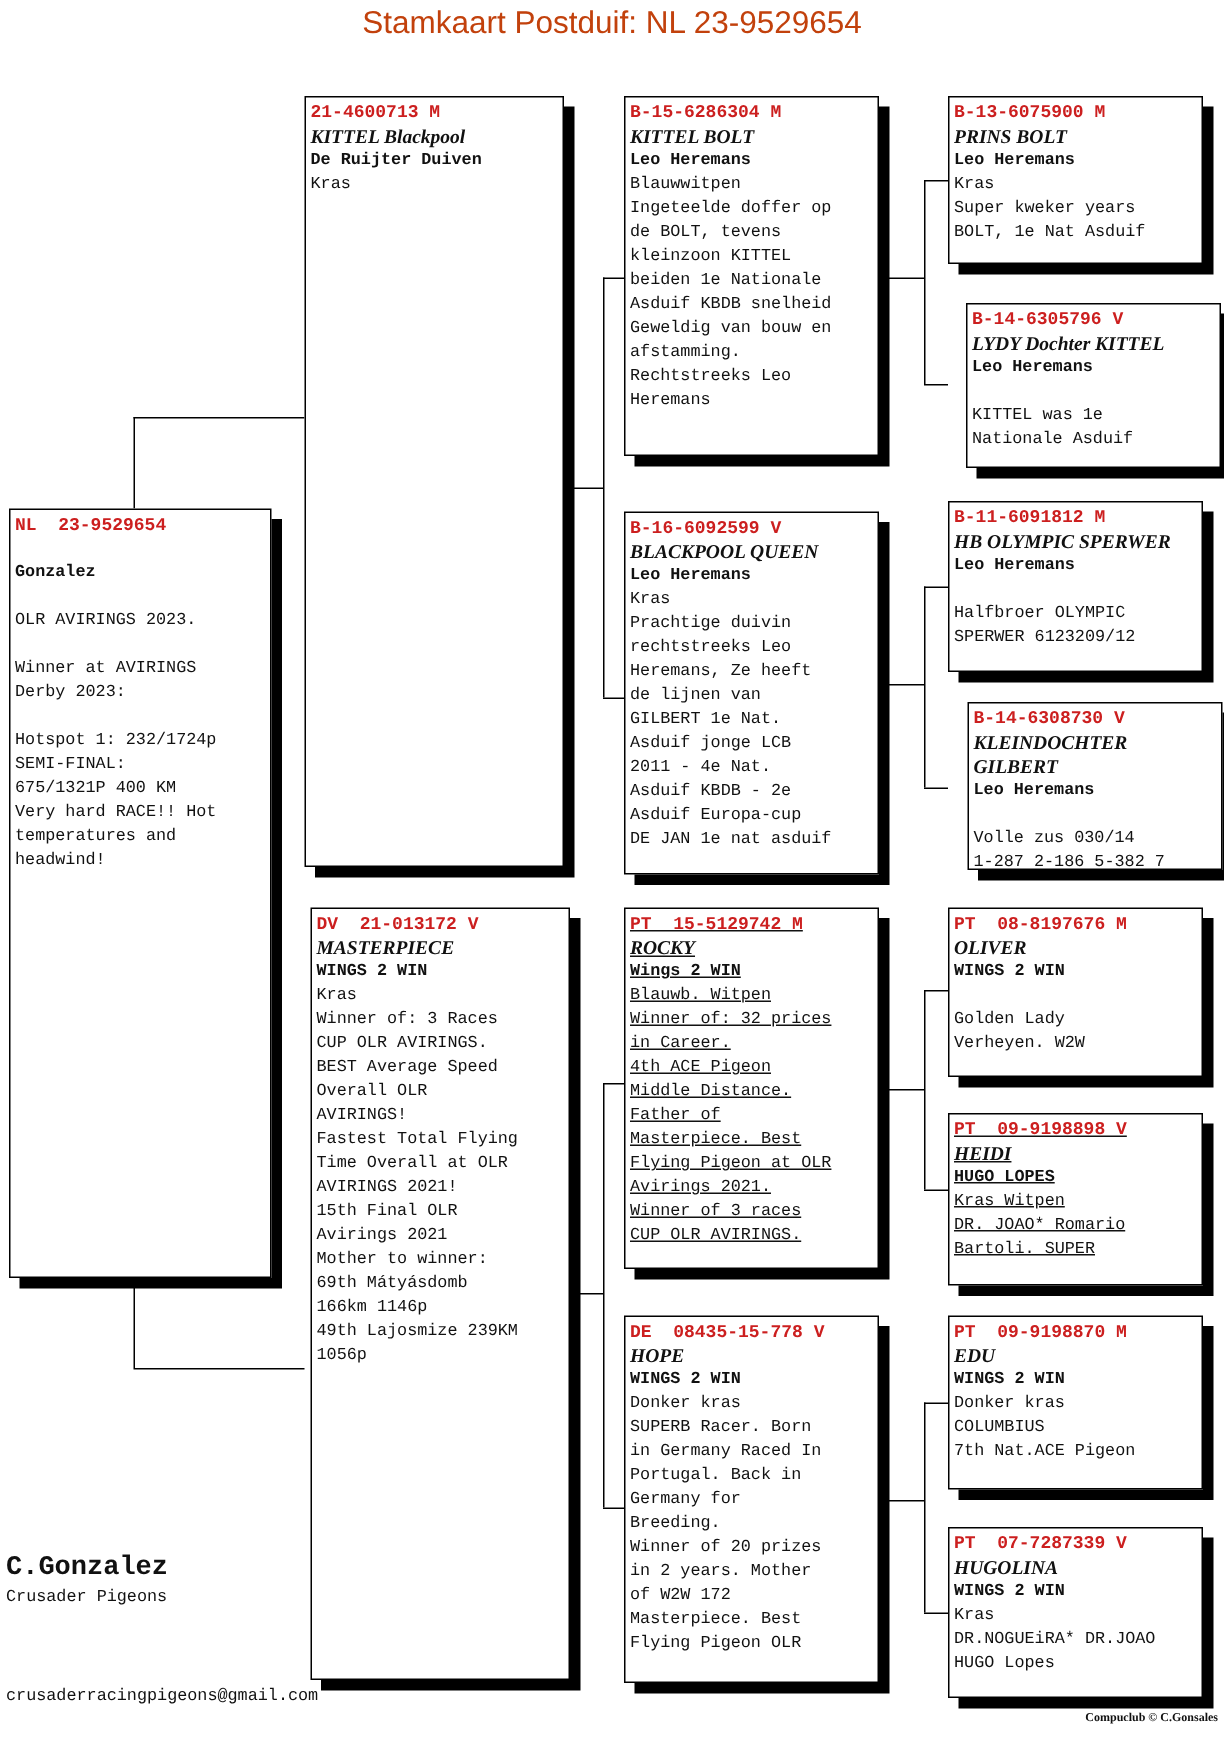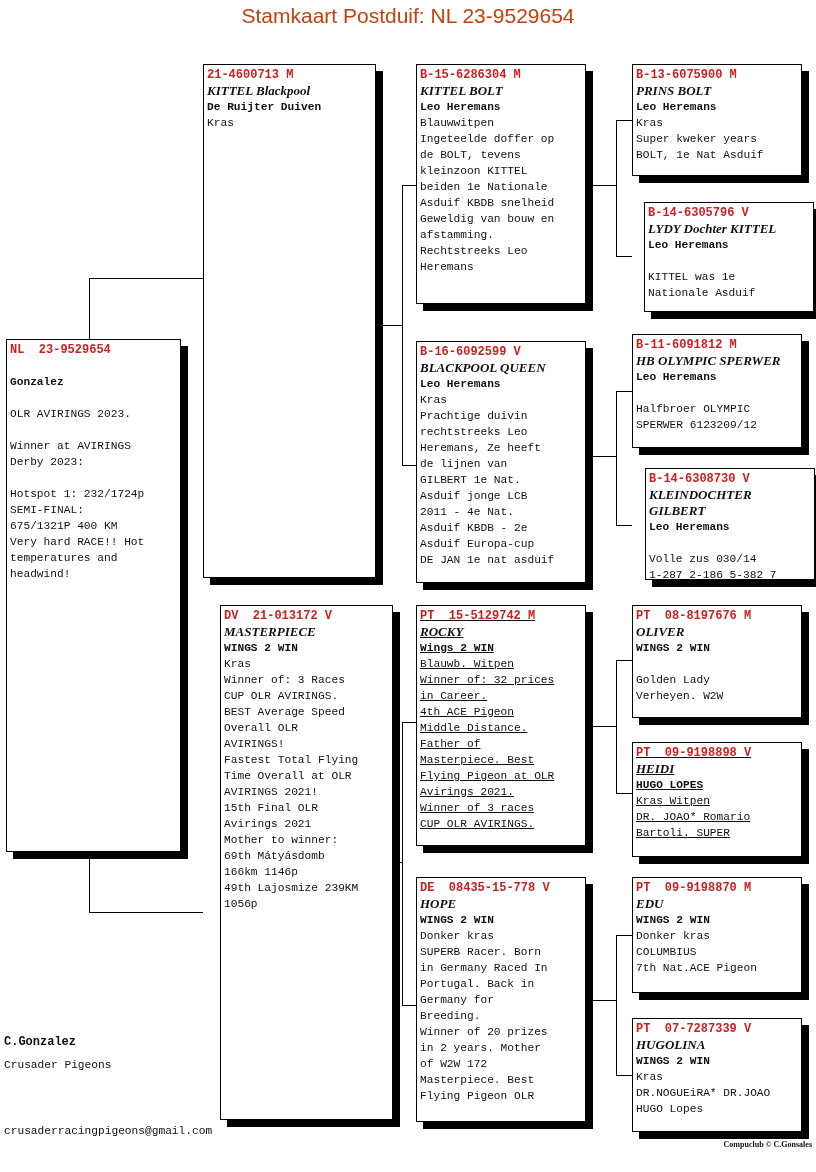--- a/index.html
+++ b/index.html
@@ -9,21 +9,21 @@
            font-family: "Liberation Sans", "DejaVu Sans", sans-serif; font-size: 21px; color: #c2410c; }
   .card { position: absolute; background: #fff; border: 1px solid #000;
           box-shadow: 7px 7px 0 #000; box-sizing: border-box; padding: 2px 3px; }
   .card .ring { color: #cc1f1f; font-weight: bold; font-size: 12px; line-height: 16px; white-space: pre; }
   .card .ring.center { text-align: left; }
   .card .line { font-size: 11.2px; line-height: 16px; white-space: pre-wrap; min-height: 16px; }
   .card .name { font-style: italic; font-weight: bold; font-family: "Liberation Serif", "DejaVu Serif", serif; font-size: 13px; }
   .card .owner { font-weight: bold; }
   .hl { position: absolute; height: 0; border-top: 1px solid #000; }
   .vl { position: absolute; width: 0; border-left: 1px solid #000; }
-  .breeder-name { position: absolute; left: 4px; top: 1035px; font-weight: bold; font-size: 12px; }
+  .breeder-name { position: absolute; left: 4px; top: 1035px; font-weight: bold; font-size: 18px; }
   .breeder-loft { position: absolute; left: 4px; top: 1059px; font-size: 11.2px; }
   .breeder-email { position: absolute; left: 4px; top: 1125px; font-size: 11.2px; }
   .credit { position: absolute; right: 4px; top: 1140px; font-size: 8px; font-weight: bold;
             font-family: "Liberation Serif", "DejaVu Serif", serif; }
 </style>
 </head>
 <body>
 
 <div class="title">Stamkaart Postduif: NL  23-9529654</div>
 
@@ -83,21 +83,21 @@
   <div class="line">headwind!</div>
 </div>
 
 <div class="card" style="left:203px; top:64px; width:173px; height:514px;">
   <div class="ring center">21-4600713 M</div>
   <div class="line name">KITTEL Blackpool</div>
   <div class="line owner">De Ruijter Duiven</div>
   <div class="line">Kras</div>
 </div>
 
-<div class="card" style="left:220px; top:605px; width:173px; height:515px;">
+<div class="card" style="left:207px; top:605px; width:173px; height:515px;">
   <div class="ring">DV  21-013172 V</div>
   <div class="line name">MASTERPIECE</div>
   <div class="line owner">WINGS 2 WIN</div>
   <div class="line">Kras</div>
   <div class="line">Winner of: 3 Races</div>
   <div class="line">CUP OLR AVIRINGS.</div>
   <div class="line">BEST Average Speed</div>
   <div class="line">Overall OLR</div>
   <div class="line">AVIRINGS!</div>
   <div class="line">Fastest Total Flying</div>

